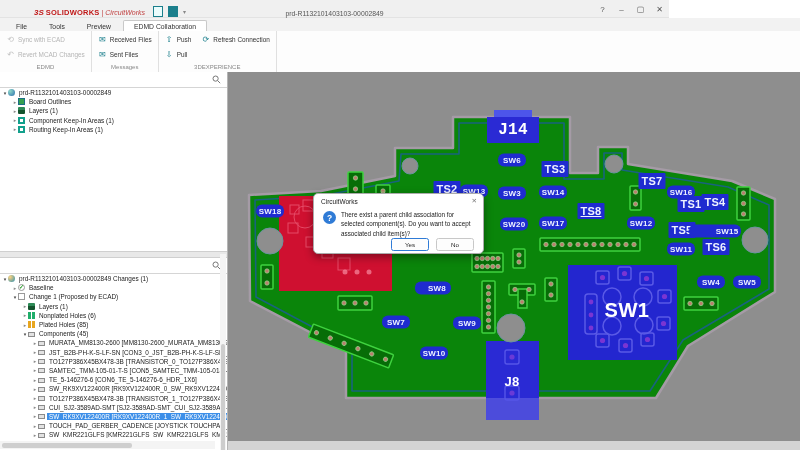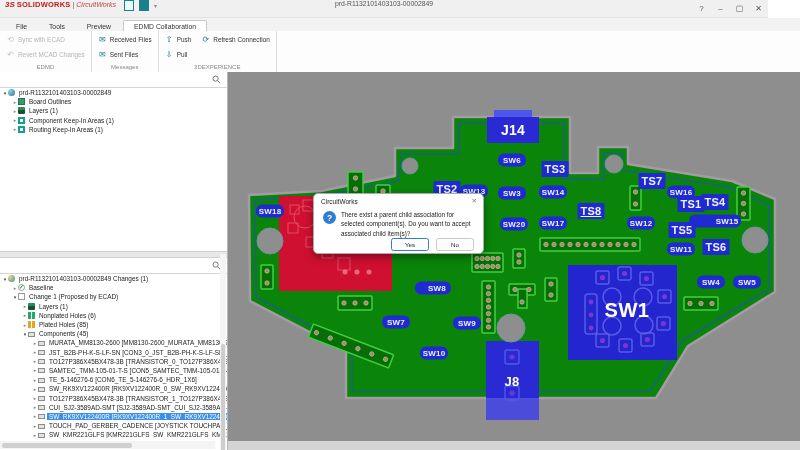--- a/index.html
+++ b/index.html
@@ -1,20 +1,20 @@
 <!DOCTYPE html>
 <html><head>
 <meta charset="utf-8">
 <style>
   html,body{margin:0;padding:0;background:#555;}
   #app{position:relative;width:800px;height:450px;background:#fff;overflow:hidden;
        font-family:"Liberation Sans",sans-serif;-webkit-font-smoothing:antialiased;}
   
-  .titlebar{position:absolute;left:0;top:0;width:768px;height:17px;background:#f0f0f0;
-            display:flex;align-items:flex-start;font-size:7px;color:#444;border-bottom:1px solid #e3e3e3;}
+  .titlebar{position:absolute;left:0;top:0;width:640px;height:17px;background:#f0f0f0;
+            display:flex;align-items:flex-end;font-size:7px;color:#444;border-bottom:1px solid #e3e3e3;padding-left:29px;}
   .brand{display:flex;align-items:center;margin-left:5px;white-space:nowrap;}
   .brand .logo{color:#c01818;font-weight:bold;font-style:italic;font-size:8px;margin-right:2px;}
   .brand .bname{color:#c01818;font-weight:bold;font-size:7.5px;letter-spacing:.2px;}
   .brand .bdiv{color:#c04040;margin:0 2px;}
   .brand .bapp{color:#c04040;font-style:italic;}
   .qat{display:flex;align-items:center;margin-left:8px;gap:5px;}
   .qat .qico{width:8px;height:9px;border:1px solid #1b7f8c;background:#eafcfc;}
   .qat .qico.save{background:#1b7f8c;}
   .qat .caret{color:#888;font-size:6px;}
   .win-title{position:absolute;left:0;right:0;text-align:center;color:#555;font-size:6.8px;pointer-events:none;}
@@ -63,21 +63,21 @@
   .hscroll{position:absolute;left:0;bottom:1px;width:215px;height:8px;background:#f4f4f4;}
   .hscroll .thumb{position:absolute;top:1.5px;left:2px;width:130px;height:5px;background:#cfcfcf;border-radius:2px;}
   
   .canvas{position:absolute;left:228px;top:72px;width:572px;height:378px;background:#8e8e8e;}
   .canvas svg{position:absolute;left:0;top:0;}
   .labels{position:absolute;left:0;top:0;width:572px;height:378px;pointer-events:none;}
   .lab{position:absolute;transform:translate(-50%,-50%);color:#eef2ff;font-weight:bold;
        display:flex;align-items:center;justify-content:center;border-radius:1px;letter-spacing:.2px;}
   .lab.sw{background:#1f2bd0;width:28px;height:13px;font-size:8px;border-radius:6px;}
   .lab.ts{background:#1f2bd0;width:27px;height:16px;font-size:11px;}
-  .lab.jlg{font-size:14px;color:#fff;}
+  .lab.jlg{font-size:16px;color:#fff;font-family:Liberation Mono, monospace;}
   .lab.jmd{font-size:13px;color:#fff;}
   .lab.big{font-size:20px;color:#fff;letter-spacing:.5px;}
   .statusband{position:absolute;left:0;bottom:0;width:572px;height:9px;background:#d4d4d4;}
   
   .dlg{position:absolute;left:313px;top:193px;width:171px;height:61px;background:#fff;border:1px solid #ababab;
        border-radius:5px;box-shadow:0 3px 9px rgba(0,0,0,.4);z-index:30;display:flex;flex-direction:column;box-sizing:border-box;}
   .dlg-title{display:flex;align-items:center;font-size:6.5px;color:#222;padding:3px 6px 1px 7px;}
   .dlg-x{margin-left:auto;color:#777;font-size:6.5px;}
   .dlg-body{display:flex;align-items:flex-start;gap:5px;padding:4px 8px 0 9px;flex:1;}
   .dlg-ico{width:13px;height:13px;border-radius:50%;background:#2f7bd6;color:#fff;font-weight:bold;font-size:8.5px;
@@ -518,21 +518,21 @@
         <div class="lab sw" style="left: 286px; top: 152px;">SW20</div>
         <div class="lab sw" style="left: 325px; top: 151px;">SW17</div>
         <div class="lab ts" style="left: 363px; top: 139px; text-decoration: underline;">TS8</div>
         <div class="lab ts" style="left: 424px; top: 109px;">TS7</div>
         <div class="lab sw" style="left: 453px; top: 120px;">SW16</div>
         <div class="lab ts" style="left: 427px; top: 132px; margin-left: 36px;">TS1</div>
         <div class="lab sw" style="left: 413px; top: 151px;">SW12</div>
         <div class="lab ts" style="left: 454px; top: 158px;">TS5</div>
         <div class="lab sw" style="left: 453px; top: 177px;">SW11</div>
         <div class="lab ts" style="left: 487px; top: 130px;">TS4</div>
-        <div class="lab sw" style="left: 487px; top: 149px; padding-left: 24px;">SW15</div>
+        <div class="lab sw" style="left: 487px; top: 159px; padding-left: 24px;">SW15</div>
         <div class="lab ts" style="left: 488px; top: 175px;">TS6</div>
         <div class="lab sw" style="left: 483px; top: 210px;">SW4</div>
         <div class="lab sw" style="left: 519px; top: 210px;">SW5</div>
         <div class="lab sw" style="left: 205px; top: 216px; padding-left: 8px;">SW8</div>
         <div class="lab sw" style="left: 168px; top: 250px;">SW7</div>
         <div class="lab sw" style="left: 239px; top: 251px;">SW9</div>
         <div class="lab sw" style="left: 206px; top: 281px;">SW10</div>
         <div class="lab jmd" style="left: 284px; top: 309px;">J8</div>
         <div class="lab big" style="left: 399px; top: 238px;">SW1</div>
       </div>

